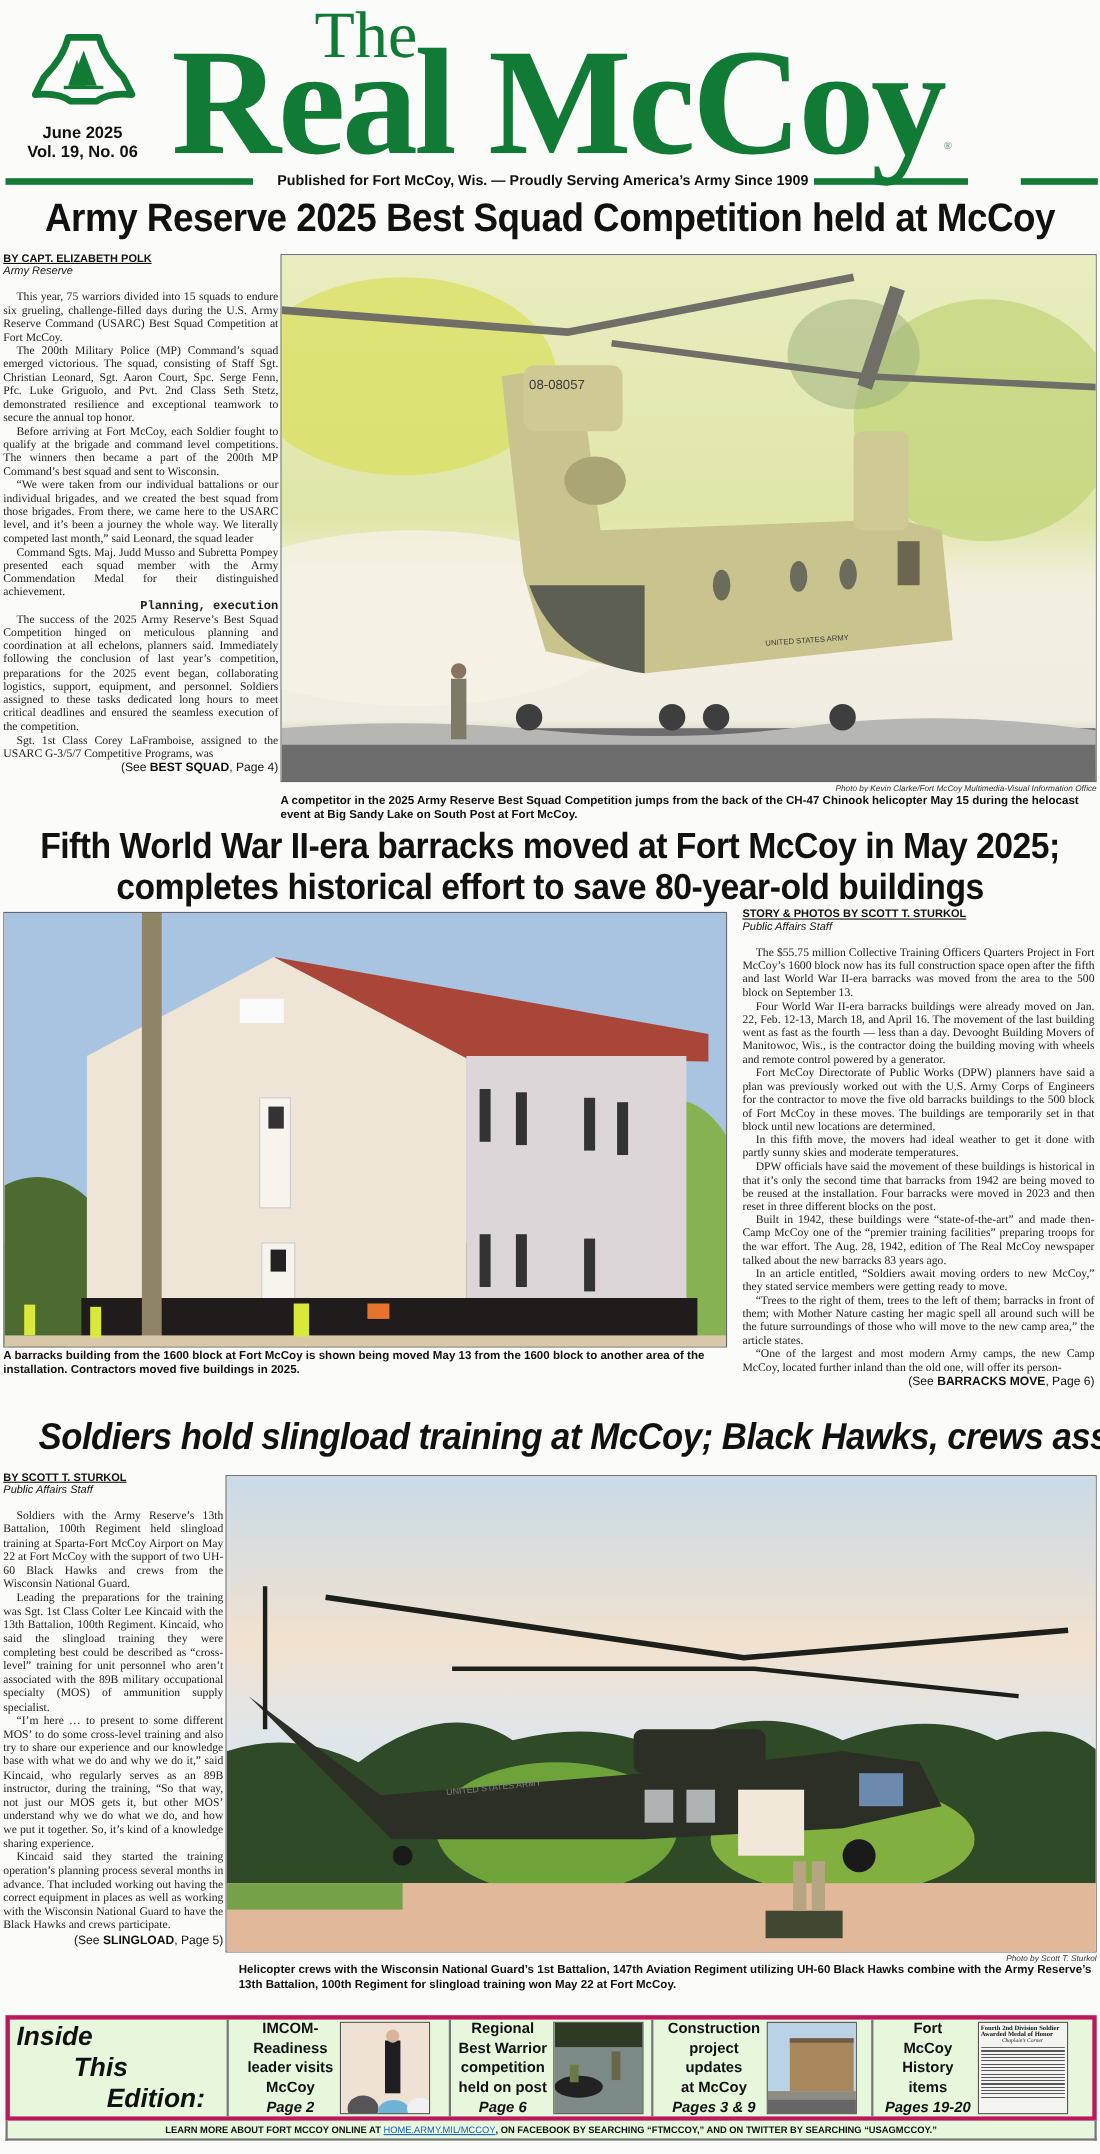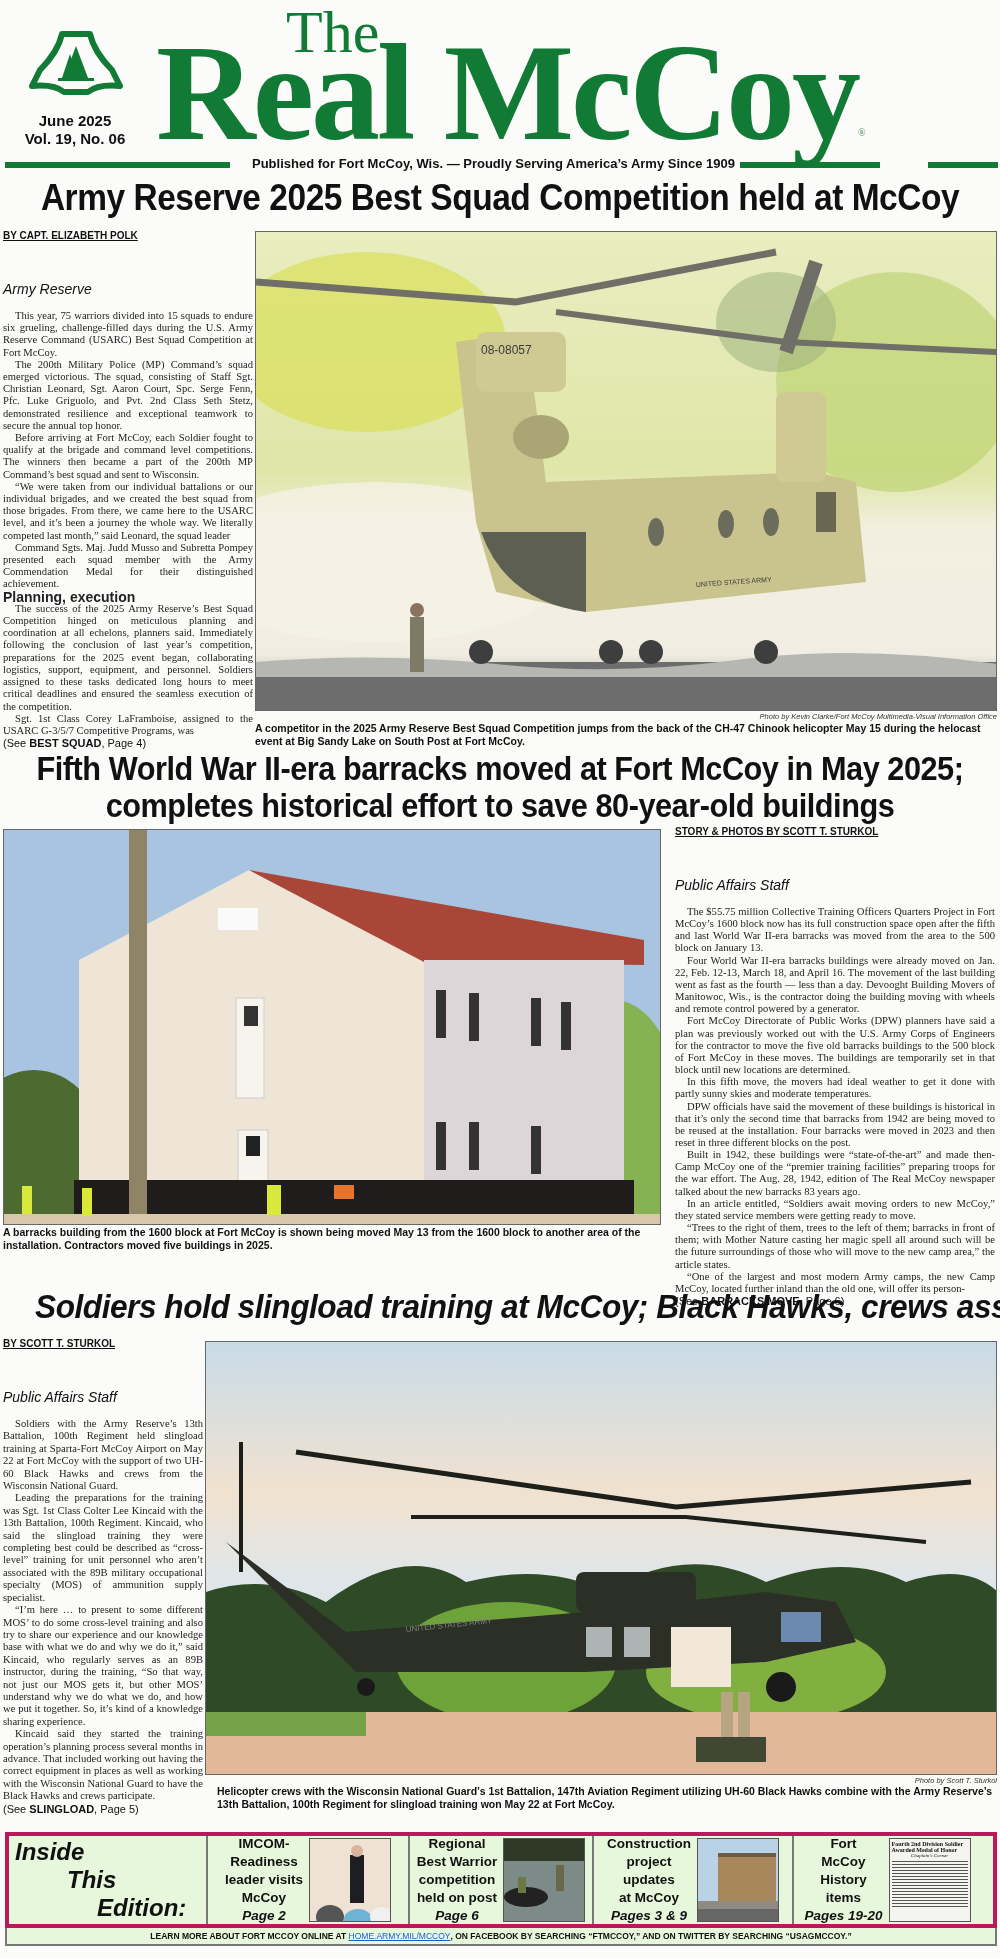--- a/index.html
+++ b/index.html
@@ -17,25 +17,25 @@
   .tagline { left: 252px; top: 156px; font-size: 13px; font-weight: bold; white-space: nowrap; }
 
   
   .headline { font-weight: bold; font-family: "Liberation Sans", sans-serif; letter-spacing: -0.5px; white-space: nowrap; }
   .hl1 { left: 0; width: 1000px; top: 176px; text-align: center; font-size: 36px; line-height: 44px; transform: scaleX(0.93); transform-origin: center; }
   .hl2 { left: 0; width: 1000px; top: 750px; text-align: center; font-size: 33px; line-height: 37px; transform: scaleX(0.93); transform-origin: center; }
   .hl3 { left: 0; width: 1000px; top: 1286px; text-align: center; font-size: 34px; line-height: 40px; font-style: italic; transform: scaleX(0.93); transform-origin: center; }
 
   
   .byline { font-size: 10px; font-weight: bold; text-decoration: underline; }
-  .affil { font-size: 14px; font-style: italic; margin-top: 40px; }
+  .affil { font-size: 10px; font-style: italic; }
   .body-text { font-family: "Liberation Serif", serif; font-size: 10.6px; line-height: 12.2px; text-align: justify; color: #222; }
   .body-text p { text-indent: 12px; }
-  .subhead { font-family: Liberation Sans, sans-serif; font-weight: bold; text-align: left; font-size: 14px; }
-  .jump { font-size: 11px; text-align: left; }
+  .subhead { font-family: Liberation Mono, monospace; font-weight: bold; text-align: right; font-size: 11px; }
+  .jump { font-size: 11px; text-align: right; }
   .jump b { font-weight: bold; }
   .caption { font-size: 10.5px; font-weight: bold; line-height: 13px; }
   .credit { font-size: 7.5px; font-style: italic; text-align: right; color: #333; }
 
   
   .photo { border: 1px solid #666; overflow: hidden; }
 
   
   .inside { left: 5px; top: 1832px; width: 992px; height: 96px; background: #e6f7dc; border: 4px solid #be185d; display: flex; }
   .inside-cell { border-right: 2px solid #777; display: flex; align-items: center; justify-content: center; padding: 4px; }
@@ -173,21 +173,21 @@
       <rect x="78" y="358" width="10" height="28" fill="#d9e93b"></rect>
       <rect x="263" y="355" width="14" height="30" fill="#d9e93b"></rect>
   </svg>
 </div>
 <div class="abs caption" style="left:3px; top:1226px; width:662px;">A barracks building from the 1600 block at Fort McCoy is shown being moved May 13 from the 1600 block to another area of the installation. Contractors moved five buildings in 2025.</div>
 
 <div class="abs" style="left:675px; top:826px; width:320px;">
   <div class="byline">STORY &amp; PHOTOS BY SCOTT T. STURKOL</div>
   <div class="affil">Public Affairs Staff</div>
   <div class="body-text" style="margin-top:13px; line-height:12.15px;">
-    <p>The $55.75 million Collective Training Officers Quarters Project in Fort McCoy’s 1600 block now has its full construction space open after the fifth and last World War II-era barracks was moved from the area to the 500 block on January 13.</p>
+    <p>The $55.75 million Collective Training Officers Quarters Project in Fort McCoy’s 1600 block now has its full construction space open after the fifth and last World War II-era barracks was moved from the area to the 500 block on September 13.</p>
     <p>Four World War II-era barracks buildings were already moved on Jan. 22, Feb. 12-13, March 18, and April 16. The movement of the last building went as fast as the fourth — less than a day. Devooght Building Movers of Manitowoc, Wis., is the contractor doing the building moving with wheels and remote control powered by a generator.</p>
     <p>Fort McCoy Directorate of Public Works (DPW) planners have said a plan was previously worked out with the U.S. Army Corps of Engineers for the contractor to move the five old barracks buildings to the 500 block of Fort McCoy in these moves. The buildings are temporarily set in that block until new locations are determined.</p>
     <p>In this fifth move, the movers had ideal weather to get it done with partly sunny skies and moderate temperatures.</p>
     <p>DPW officials have said the movement of these buildings is historical in that it’s only the second time that barracks from 1942 are being moved to be reused at the installation. Four barracks were moved in 2023 and then reset in three different blocks on the post.</p>
     <p>Built in 1942, these buildings were “state-of-the-art” and made then-Camp McCoy one of the “premier training facilities” preparing troops for the war effort. The Aug. 28, 1942, edition of The Real McCoy newspaper talked about the new barracks 83 years ago.</p>
     <p>In an article entitled, “Soldiers await moving orders to new McCoy,” they stated service members were getting ready to move.</p>
     <p>“Trees to the right of them, trees to the left of them; barracks in front of them; with Mother Nature casting her magic spell all around such will be the future surroundings of those who will move to the new camp area,” the article states.</p>
     <p>“One of the largest and most modern Army camps, the new Camp McCoy, located further inland than the old one, will offer its person-</p>
   </div>
   <div class="jump"><span>(See </span><b>BARRACKS MOVE</b><span>, Page 6)</span></div>

